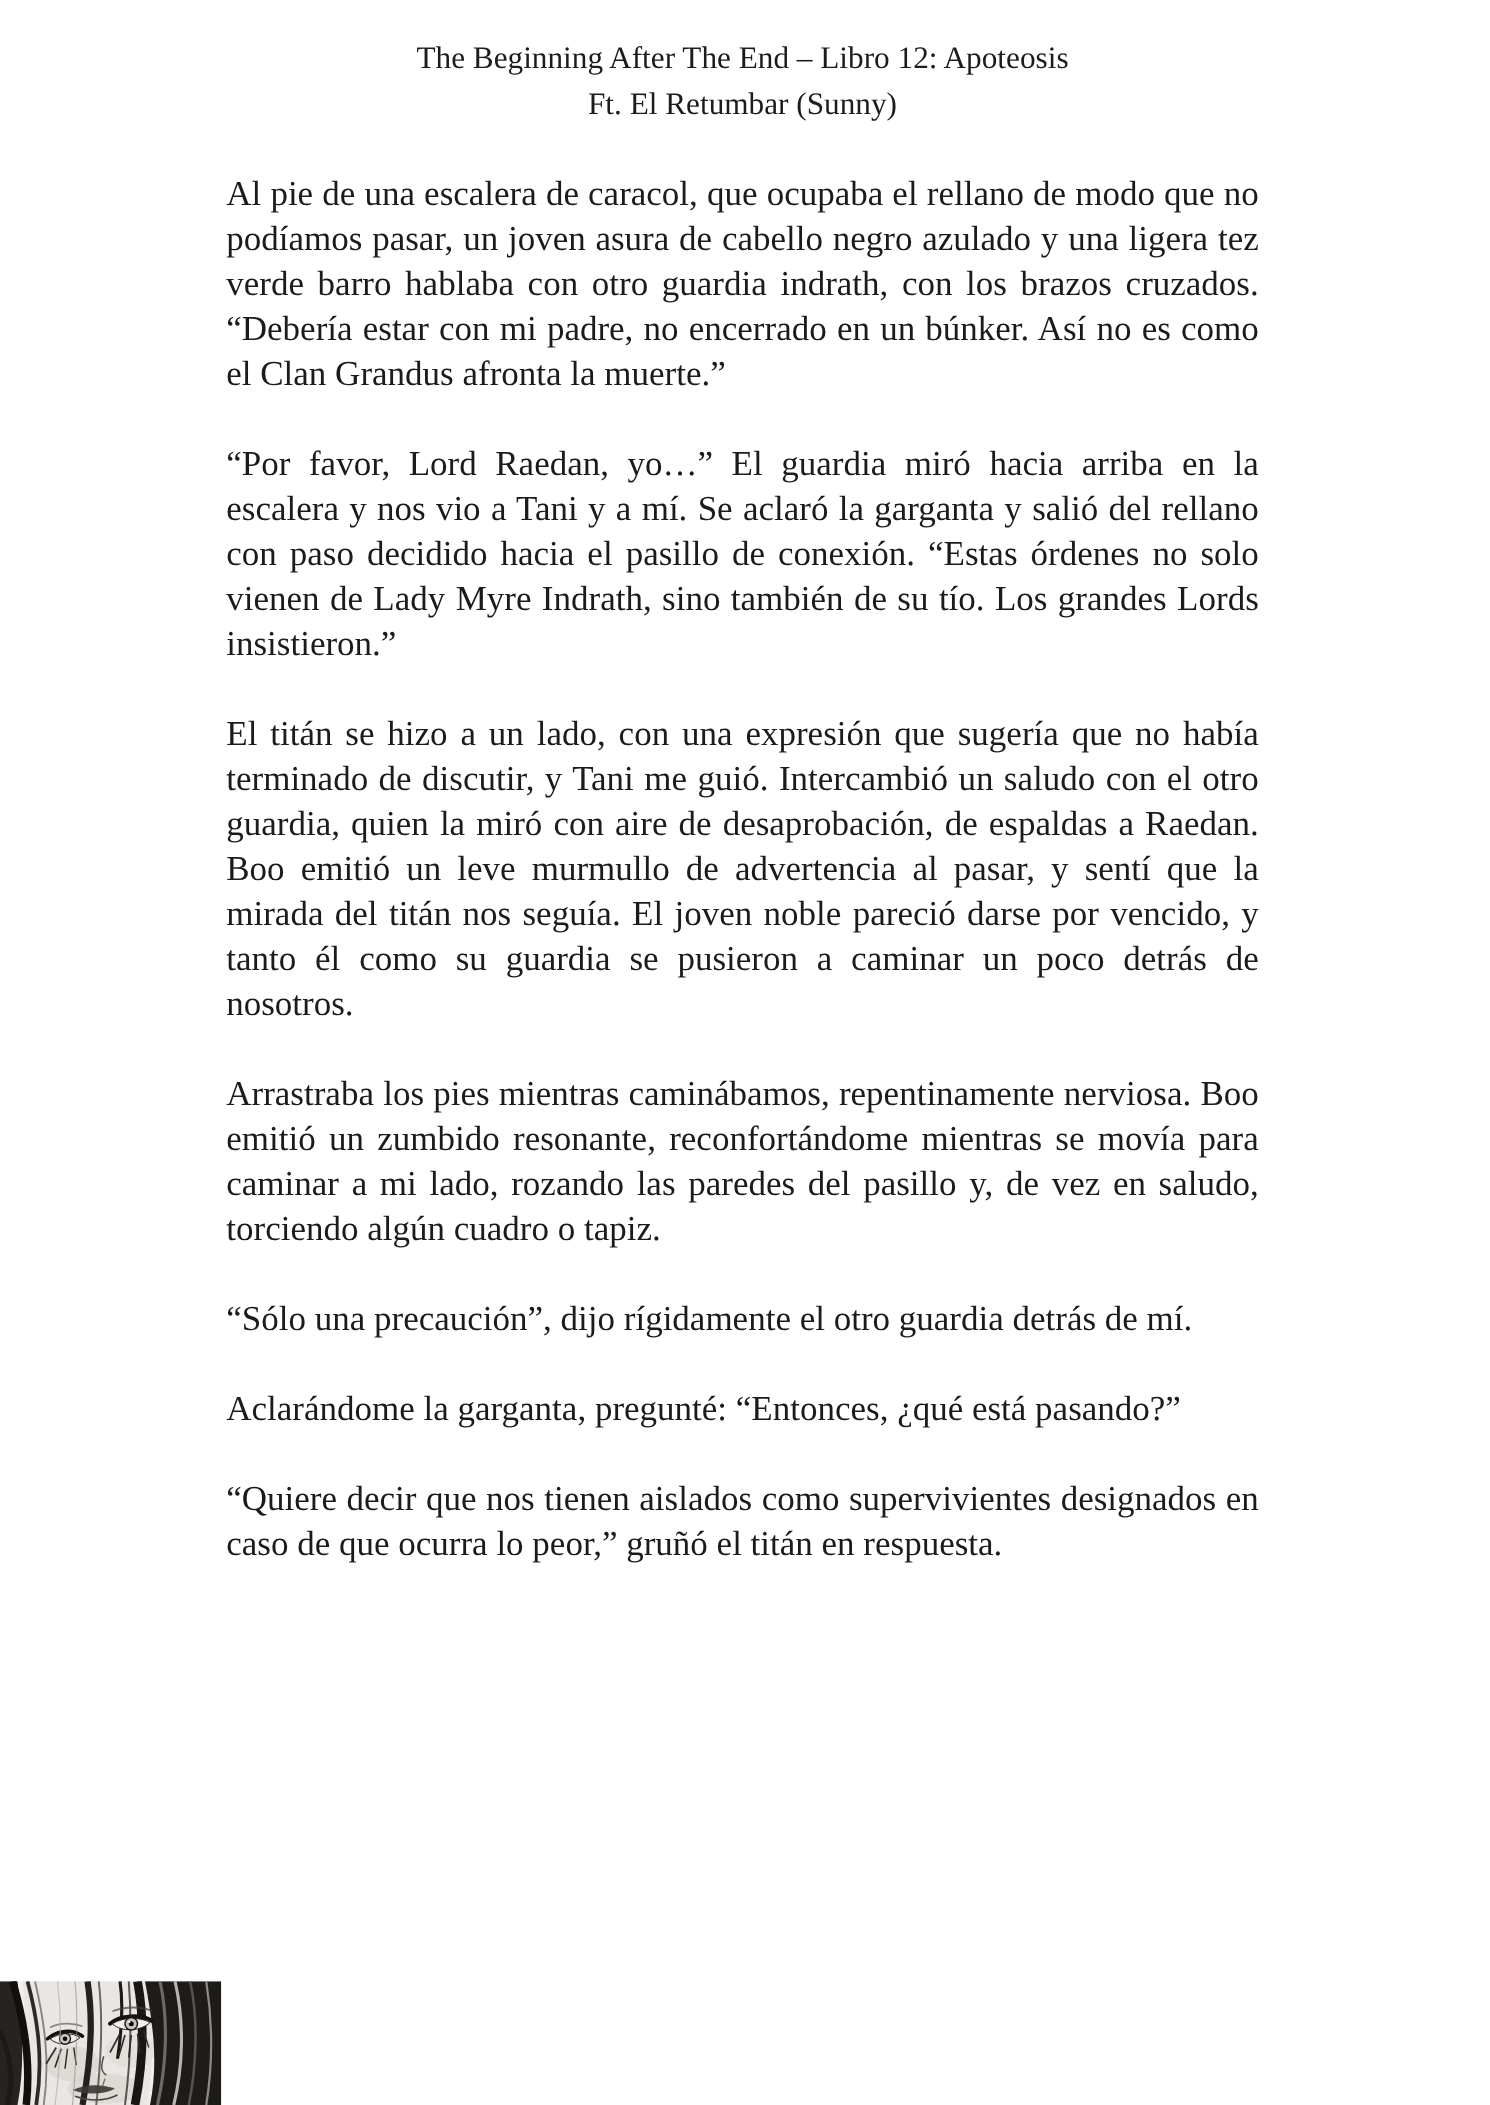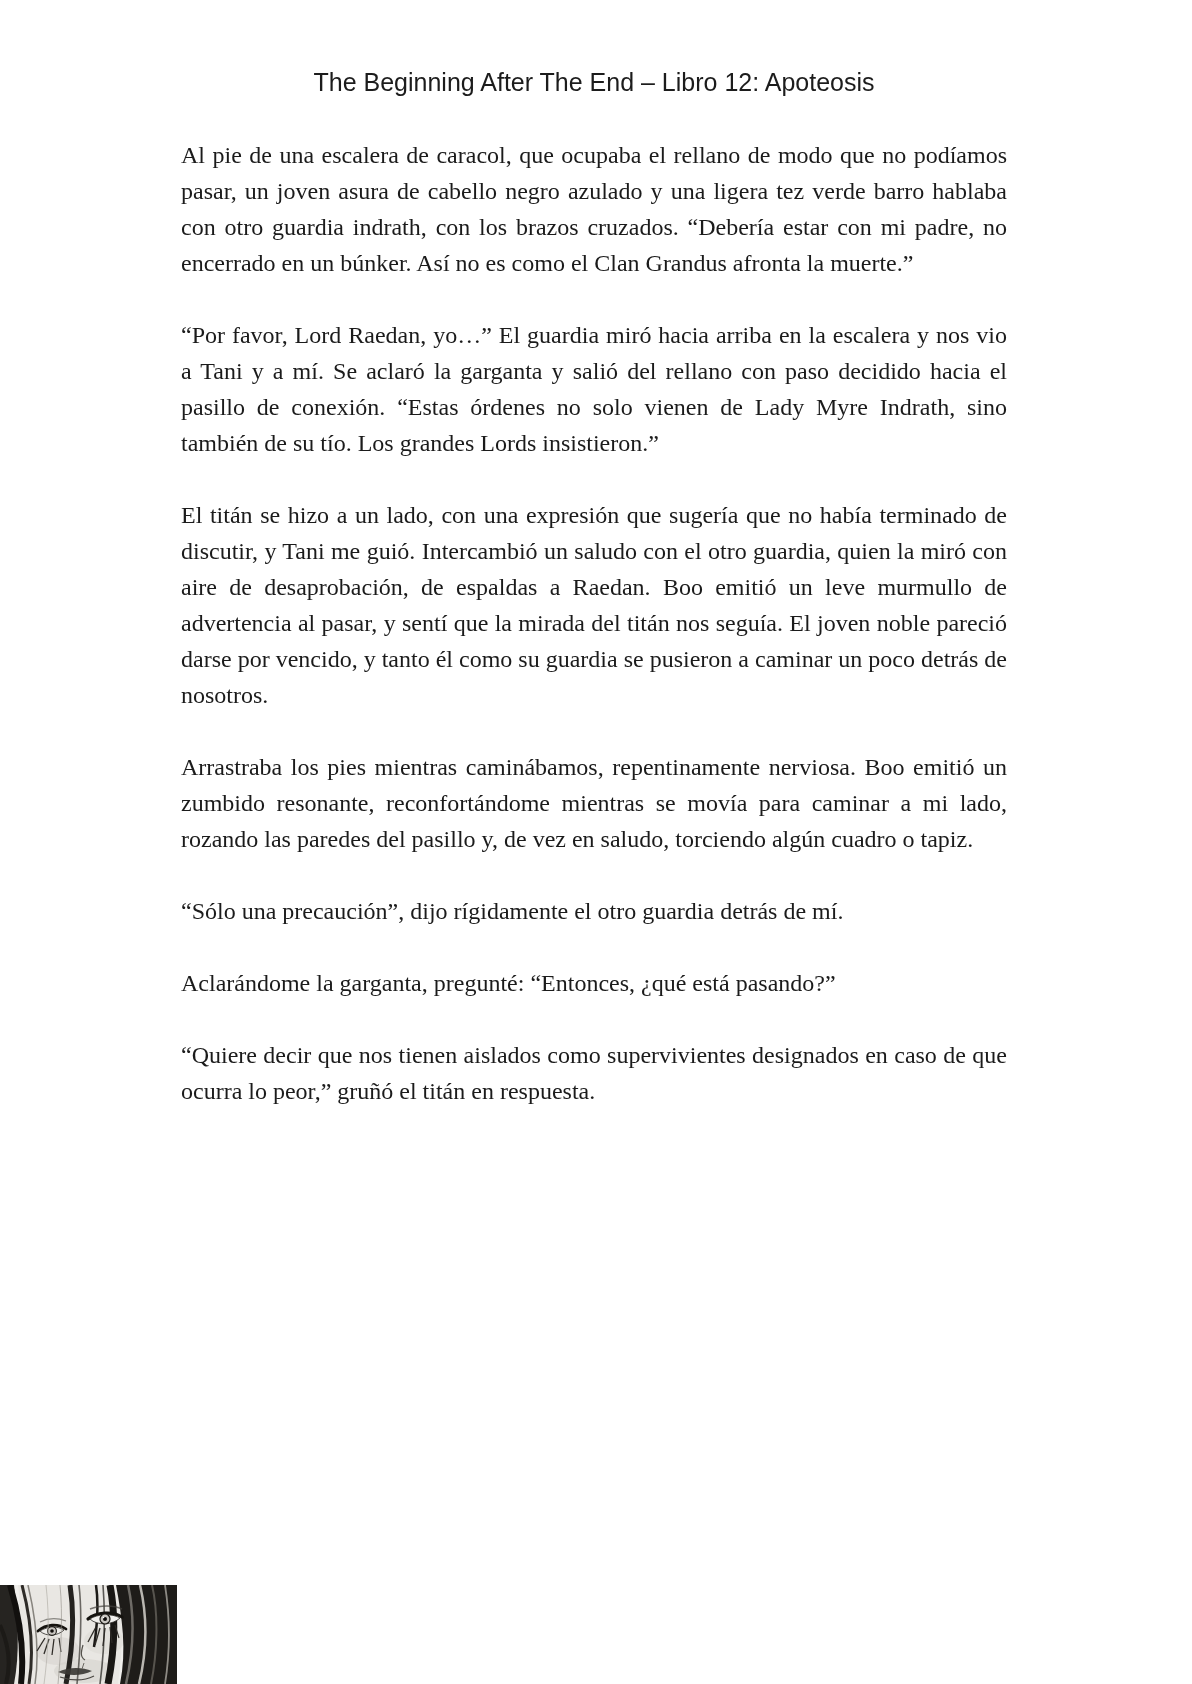--- a/index.html
+++ b/index.html
@@ -6,54 +6,55 @@
   body {
     width: 1192px;
     height: 1684px;
     background: #ffffff;
     position: relative;
     overflow: hidden;
     font-family: "Liberation Serif", serif;
     color: #1b1b1b;
   }
   .header {
-    padding-top: 64px;
+    padding-top: 28px;
     width: 826px;
     margin-left: 181px;
     text-align: center;
-    font-family: Liberation Sans, sans-serif;
+    font-family: Liberation Serif, serif;
     font-size: 25px;
     line-height: 37px;
     color: #1c1c1c;
   }
   .content {
     width: 826px;
     margin: 36px 0 0 181px;
   }
   .content p {
     margin: 0 0 36px 0;
-    font-size: 24px;
+    font-size: 28px;
     line-height: 36px;
     text-align: justify;
     color: #1b1b1b;
   }
   .artwork {
     position: absolute;
     left: 0;
     bottom: 0;
     width: 177px;
     height: 99px;
   }
   .artwork svg { display: block; width: 177px; height: 99px; }
 </style>
 </head>
 <body>
 
 <div class="header">
   <div>The Beginning After The End – Libro 12: Apoteosis</div>
+  <div>Ft. El Retumbar (Sunny)</div>
 </div>
 
 <div class="content">
   <p>Al pie de una escalera de caracol, que ocupaba el rellano de modo que no podíamos pasar, un joven asura de cabello negro azulado y una ligera tez verde barro hablaba con otro guardia indrath, con los brazos cruzados. “Debería estar con mi padre, no encerrado en un búnker. Así no es como el Clan Grandus afronta la muerte.”</p>
   <p>“Por favor, Lord Raedan, yo…” El guardia miró hacia arriba en la escalera y nos vio a Tani y a mí. Se aclaró la garganta y salió del rellano con paso decidido hacia el pasillo de conexión. “Estas órdenes no solo vienen de Lady Myre Indrath, sino también de su tío. Los grandes Lords insistieron.”</p>
   <p>El titán se hizo a un lado, con una expresión que sugería que no había terminado de discutir, y Tani me guió. Intercambió un saludo con el otro guardia, quien la miró con aire de desaprobación, de espaldas a Raedan. Boo emitió un leve murmullo de advertencia al pasar, y sentí que la mirada del titán nos seguía. El joven noble pareció darse por vencido, y tanto él como su guardia se pusieron a caminar un poco detrás de nosotros.</p>
   <p>Arrastraba los pies mientras caminábamos, repentinamente nerviosa. Boo emitió un zumbido resonante, reconfortándome mientras se movía para caminar a mi lado, rozando las paredes del pasillo y, de vez en saludo, torciendo algún cuadro o tapiz.</p>
   <p>“Sólo una precaución”, dijo rígidamente el otro guardia detrás de mí.</p>
   <p>Aclarándome la garganta, pregunté: “Entonces, ¿qué está pasando?”</p>
   <p>“Quiere decir que nos tienen aislados como supervivientes designados en caso de que ocurra lo peor,” gruñó el titán en respuesta.</p>

